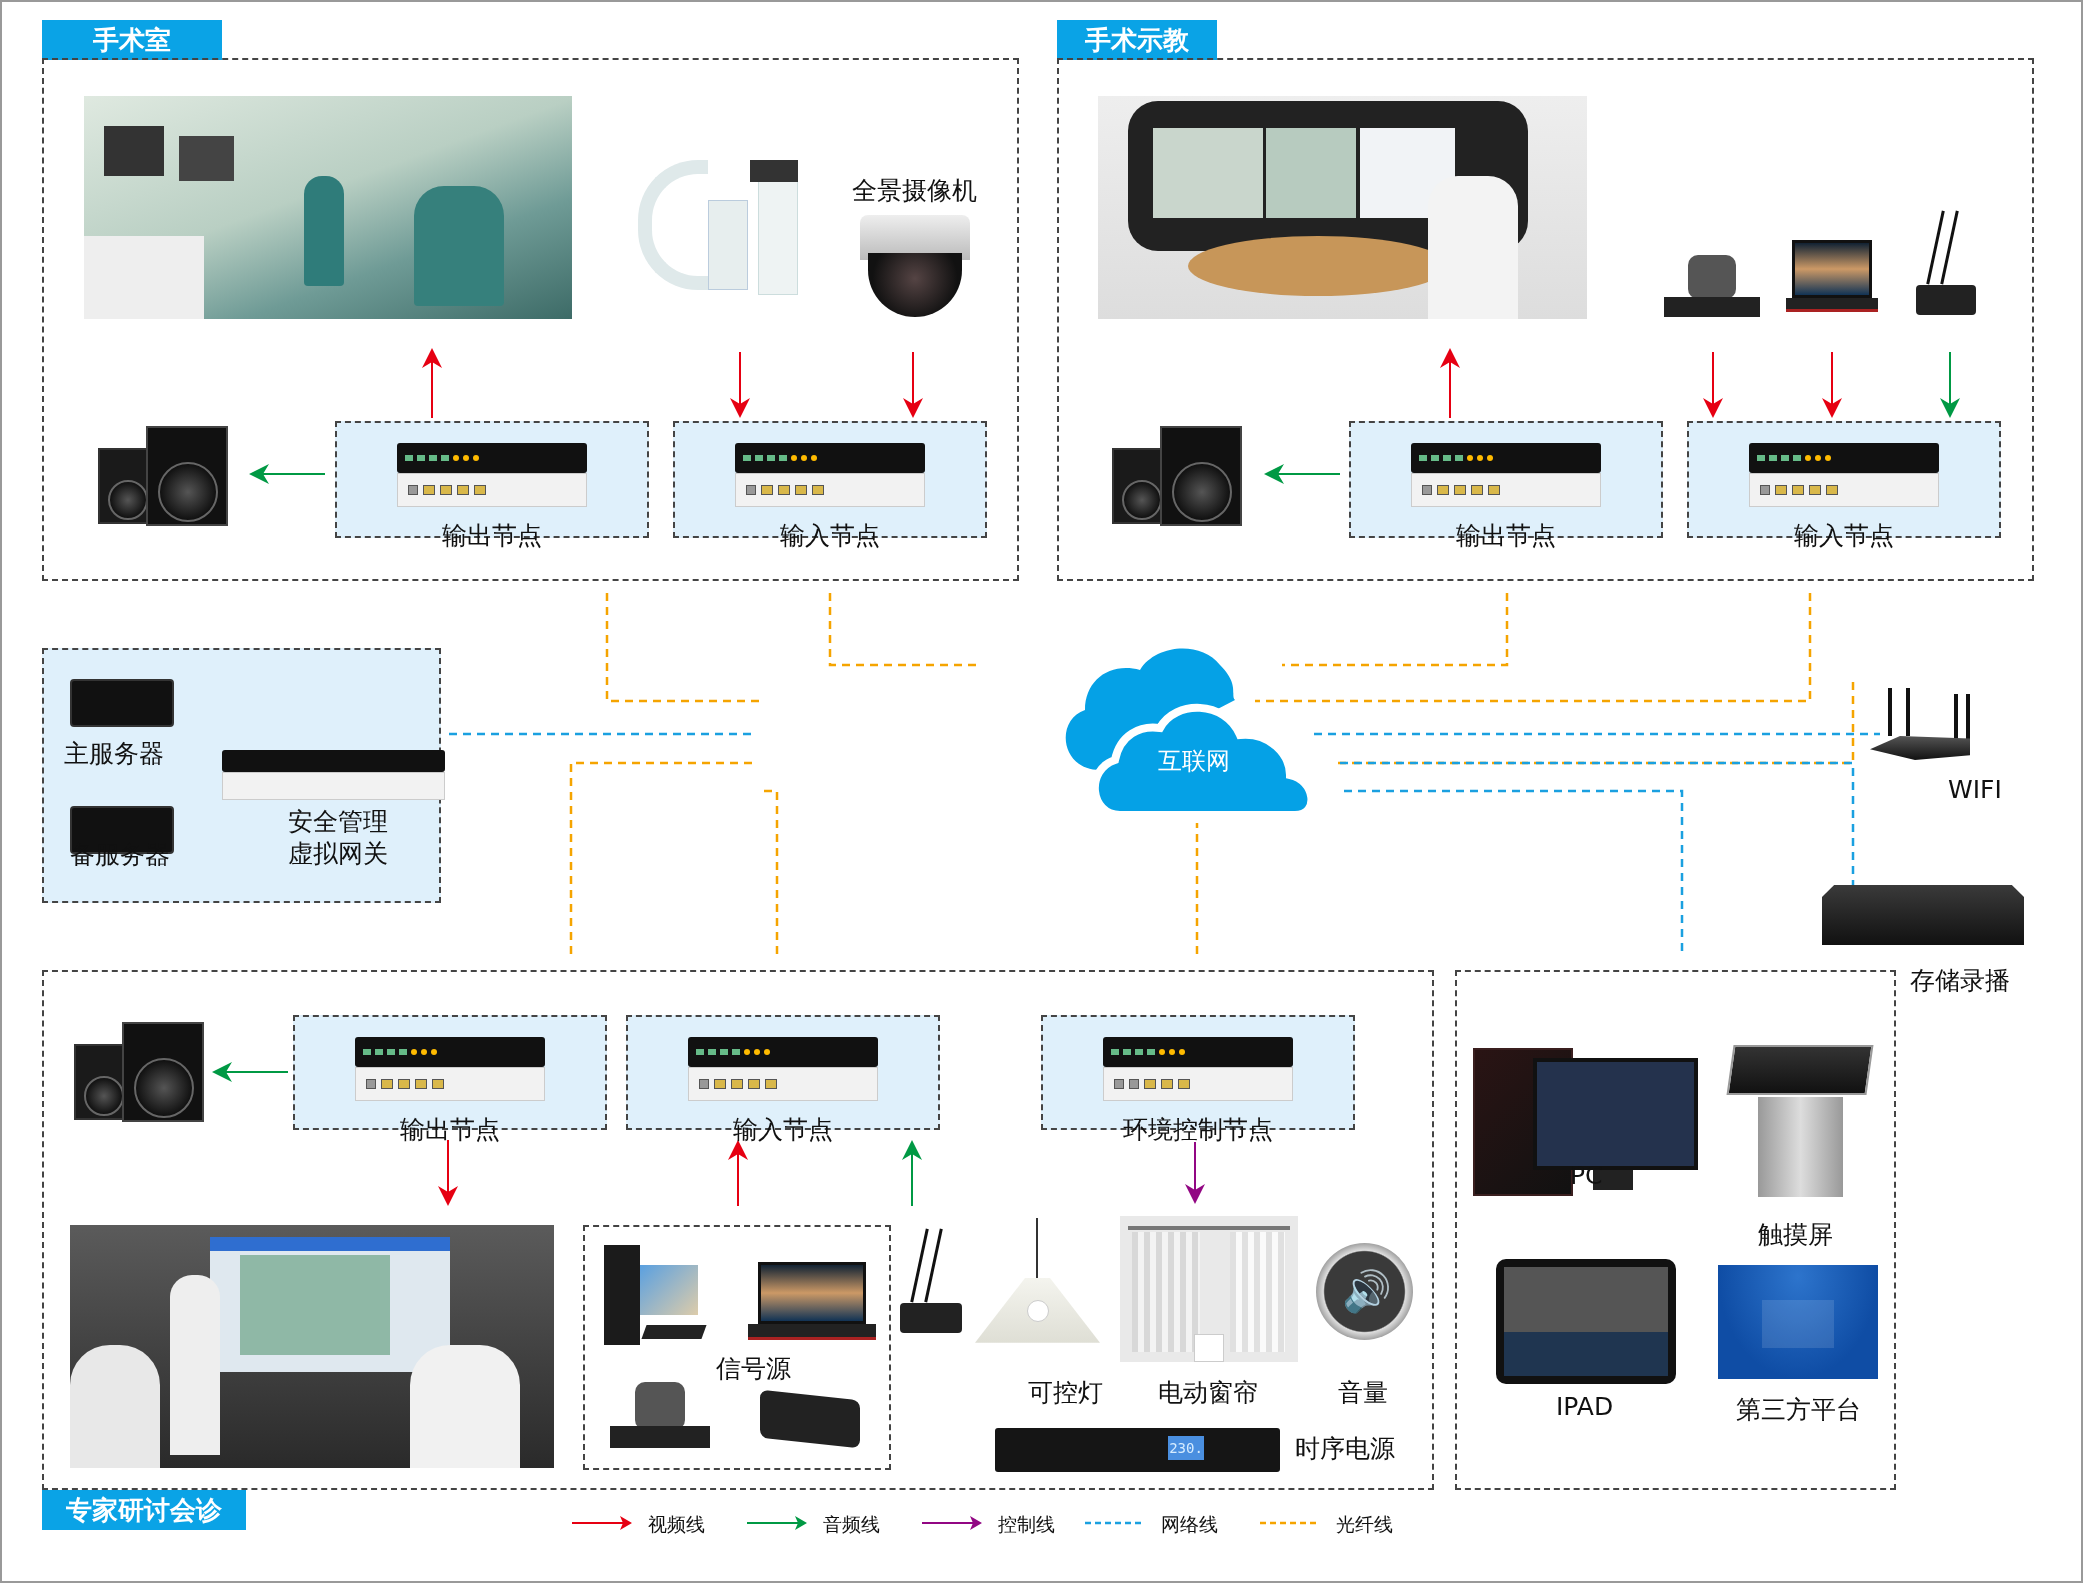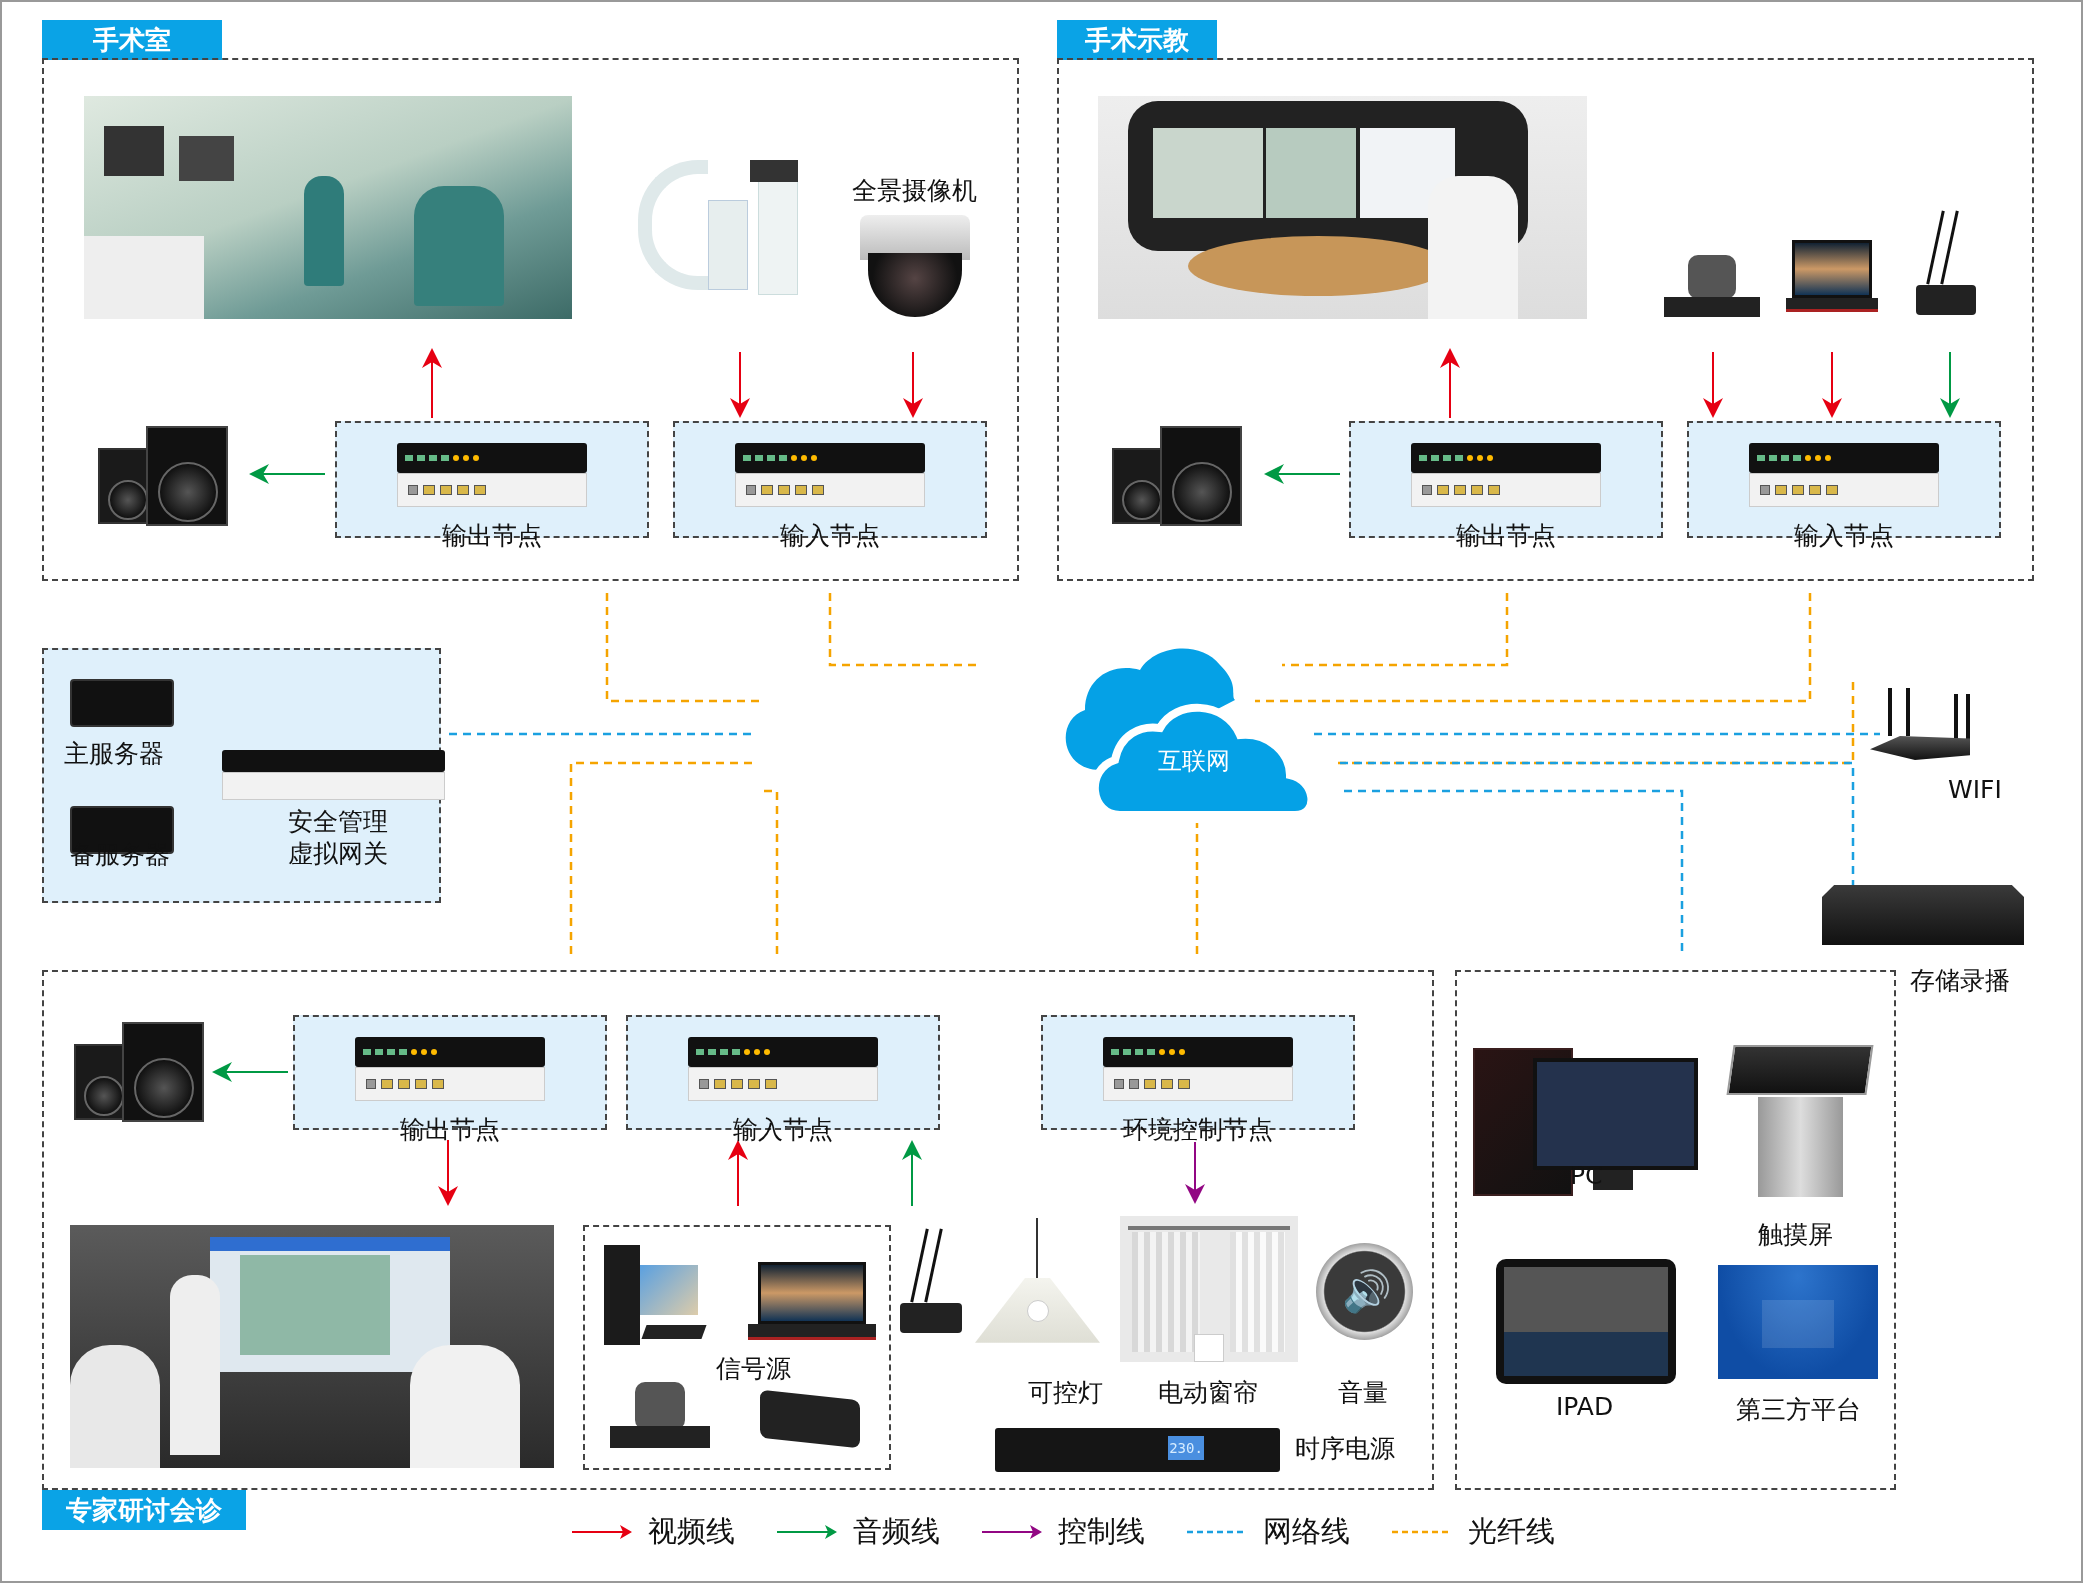--- a/index.html
+++ b/index.html
@@ -17,21 +17,21 @@
 .dev .top b{display:block;width:6px;height:6px;background:#fb0;border-radius:50%}
 .dev .bot{height:34px;background:#f2f2f2;border:1px solid #ccc;display:flex;align-items:center;gap:5px;padding:0 10px}
 .dev .bot i{display:block;width:10px;height:10px;background:#999;border:1px solid #555}
 .dev .bot u{display:block;width:12px;height:10px;background:#d9b84a;border:1px solid #555;text-decoration:none}
 .node .lbl{left:0;right:0;top:96px}
 .speaker{position:absolute;width:130px;height:100px}
 .speaker .s1{position:absolute;left:0;top:22px;width:60px;height:76px;background:#1a1a1a;border:2px solid #333}
 .speaker .s2{position:absolute;left:48px;top:0;width:82px;height:100px;background:#111;border:2px solid #444}
 .speaker .cone{position:absolute;border-radius:50%;background:radial-gradient(#555,#111 70%);border:2px solid #666}
 svg.lines{position:absolute;left:0;top:0}
-.legend{position:absolute;top:1512px;display:flex;align-items:center;gap:14px;font-size:29px}
+.legend{position:absolute;top:1512px;display:flex;align-items:center;gap:14px;font-size:19px}
 </style>
 </head>
 <body>
 
 <div class="frame"></div>
 
 <svg class="lines" width="2083" height="1583">
   <defs>
     <marker id="mr" markerWidth="10" markerHeight="10" refX="8" refY="5" orient="auto">
         <path d="M0,0 L10,5 L0,10 L3,5 z" fill="#e60012"></path>
@@ -412,21 +412,21 @@
   <span style="margin-right:26px">视频线</span>
   <span><svg width="64" height="20">
         <line x1="2" y1="10" x2="56" y2="10" stroke="#009944" stroke-width="2"></line>
         <path d="M50,3 L62,10 L50,17 L53,10z" fill="#009944"></path>
       </svg></span>
   <span style="margin-right:26px">音频线</span>
   <span><svg width="64" height="20">
         <line x1="2" y1="10" x2="56" y2="10" stroke="#920783" stroke-width="2"></line>
         <path d="M50,3 L62,10 L50,17 L53,10z" fill="#920783"></path>
       </svg></span>
-  <span style="margin-right:26px">控制线</span>
+  <span style="margin-right:14px">控制线</span>
   <span><svg width="64" height="20">
         <line x1="2" y1="10" x2="62" y2="10" stroke="#1aa0e0" stroke-width="2.5" stroke-dasharray="6,4"></line>
       </svg></span>
   <span style="margin-right:26px">网络线</span>
   <span><svg width="64" height="20">
         <line x1="2" y1="10" x2="62" y2="10" stroke="#f5a400" stroke-width="2.5" stroke-dasharray="6,4"></line>
       </svg></span>
   <span>光纤线</span>
 </div>
 

